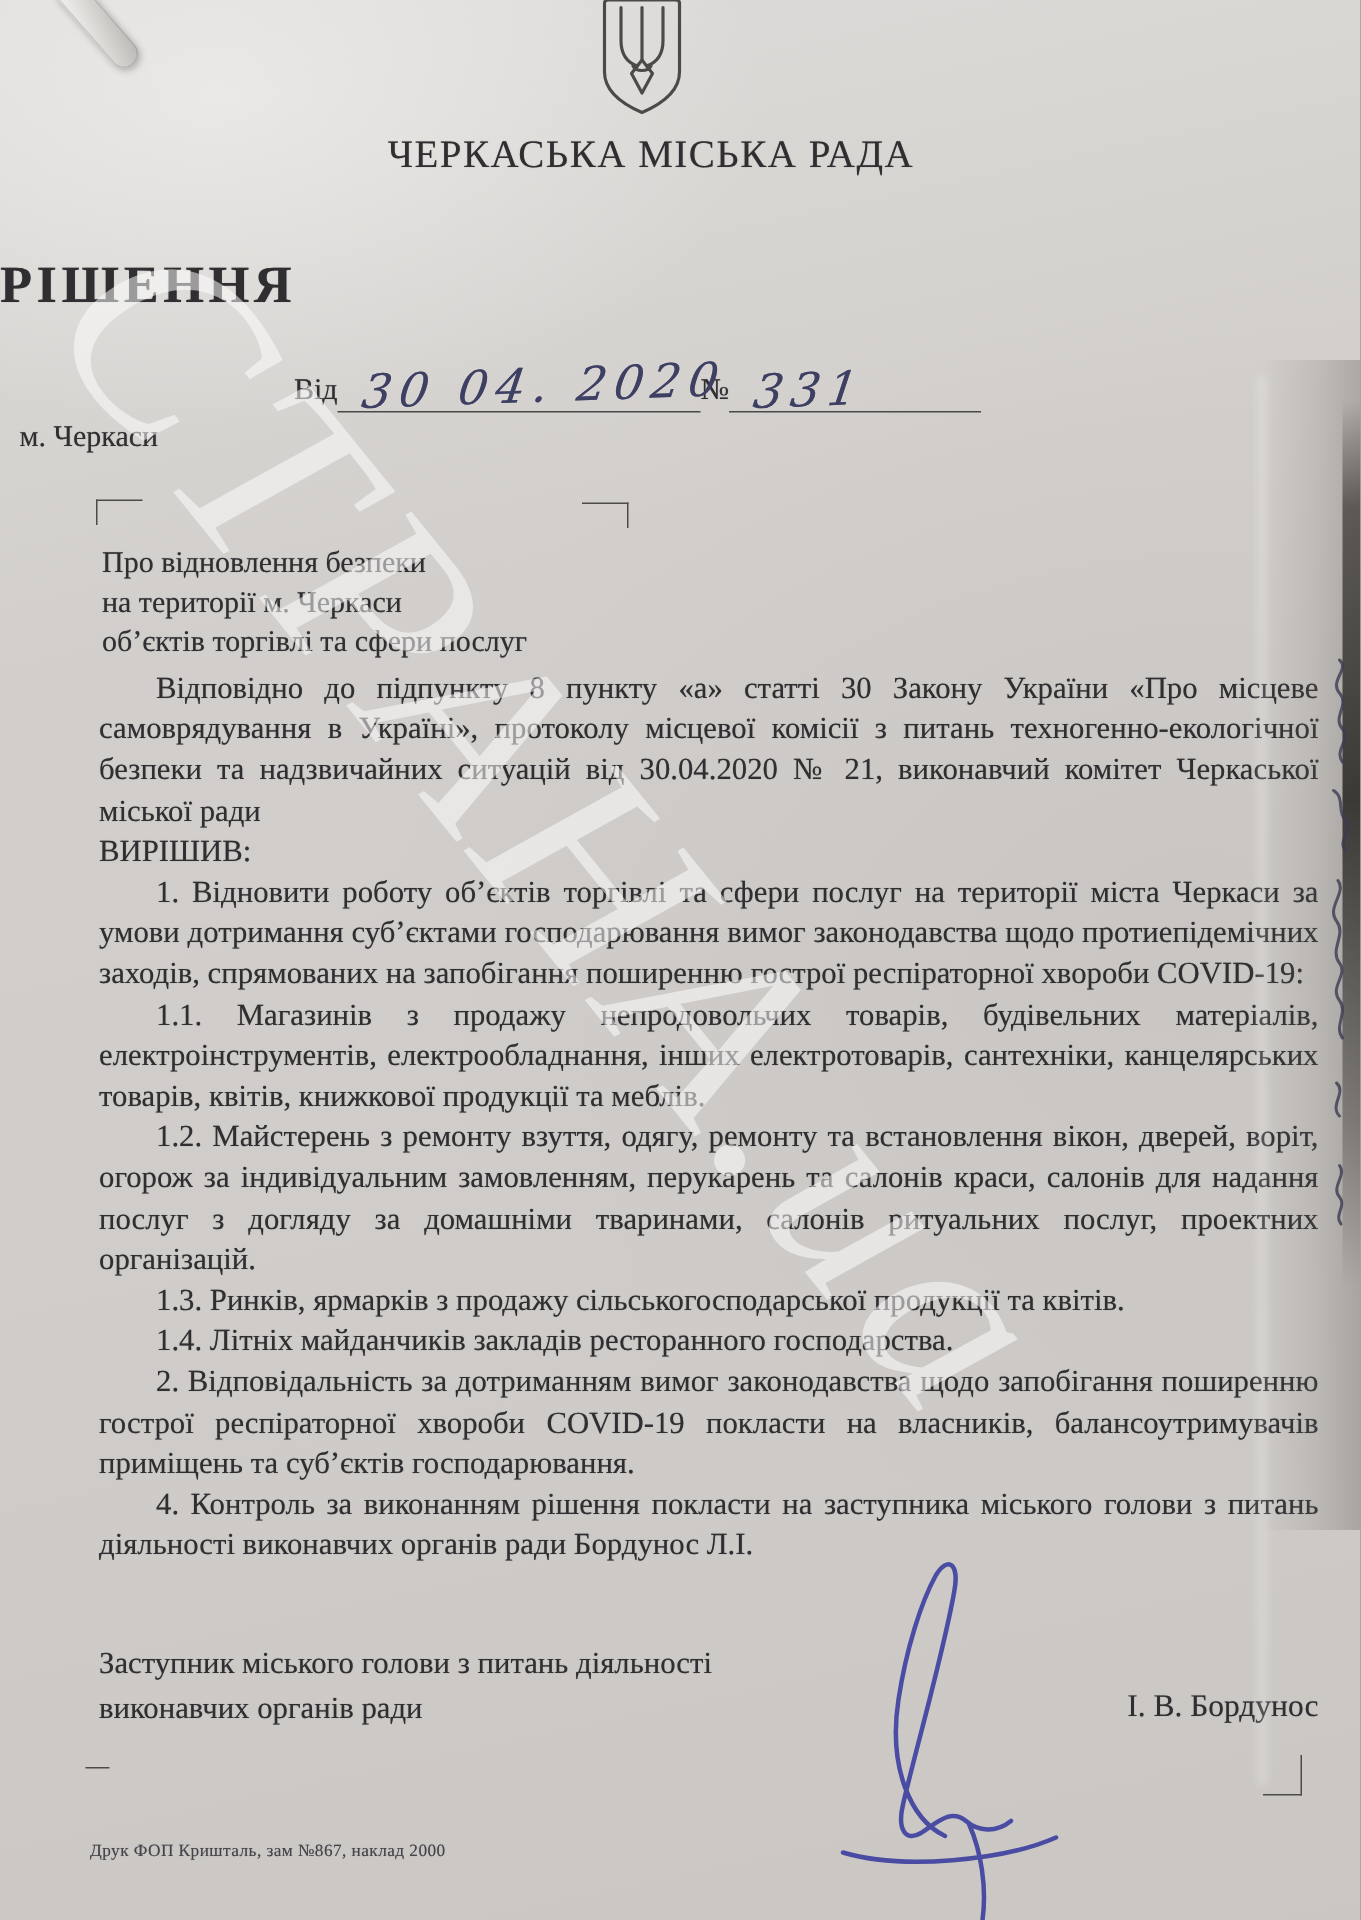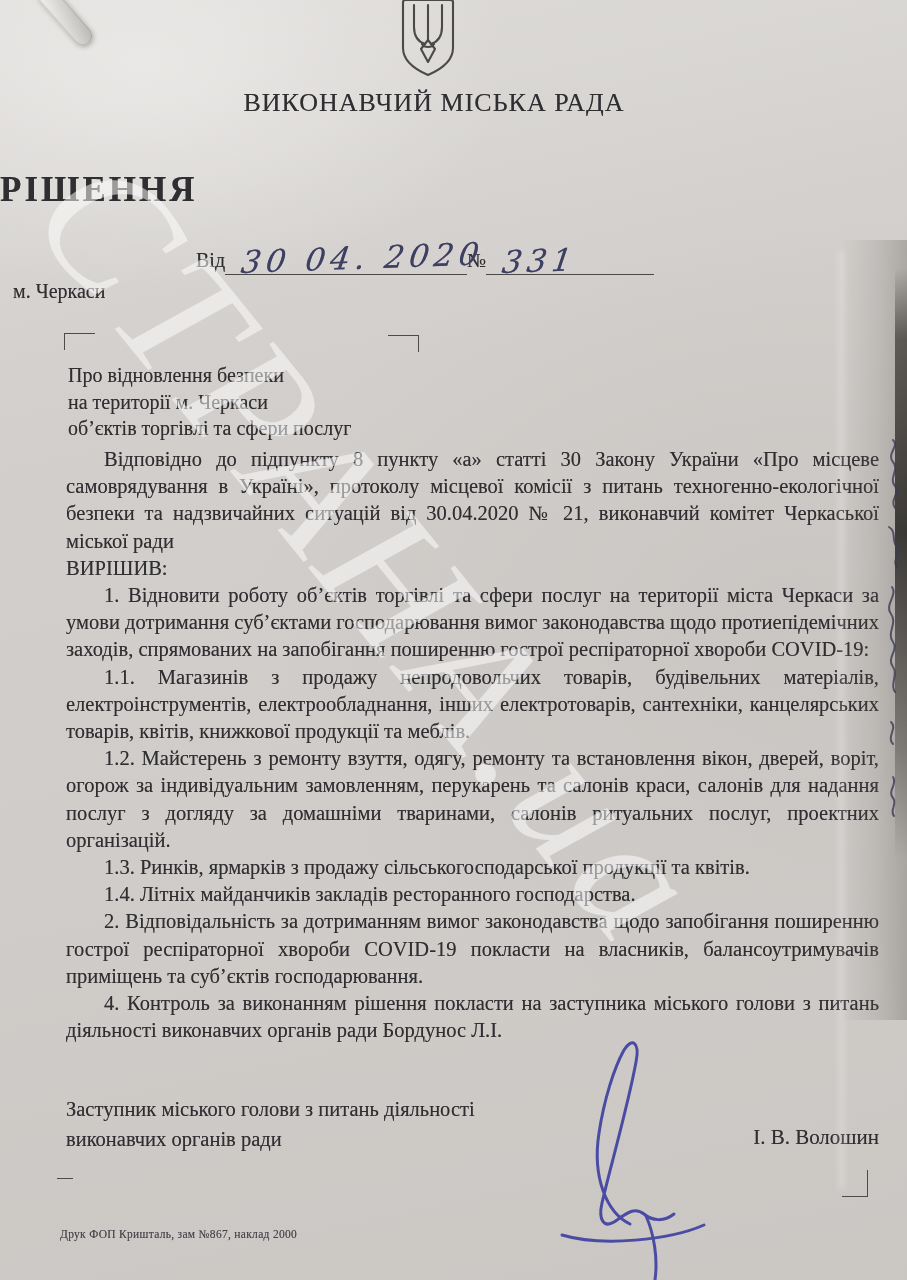--- a/index.html
+++ b/index.html
@@ -90,21 +90,21 @@
       <path d="M5,4 Q5,2 8,2 H52 Q55,2 55,4 V50 C55,62 44,71 30,77 C16,71 5,62 5,50 Z"></path>
       <path d="M30,7 V42"></path>
       <path d="M16,7 V29 C16,39 21,44 27,46"></path>
       <path d="M44,7 V29 C44,39 39,44 33,46"></path>
       <path d="M30,42 L23,51 L30,64 L37,51 Z"></path>
       <path d="M24,46 C26,50 34,50 36,46"></path>
     </g>
   </svg>
 
   <div class="org">
-    <div class="org-1 txt">ВИКОНАВЧИЙ МІСЬКА РАДА</div>
+    <div class="org-1 txt">ЧЕРКАСЬКА МІСЬКА РАДА</div>
   </div>
 
   <div class="doctitle txt">РІШЕННЯ</div>
 
   <div class="dateline">
     <span class="dl-label txt">Від</span><span class="ul ul1"><span class="hand">30 04. 2020</span></span><span class="dl-label txt">№</span><span class="ul ul2"><span class="hand">331</span></span>
   </div>
 
   <div class="city txt">м. Черкаси</div>
 
@@ -127,21 +127,21 @@
     <p class="indent">1.2. Майстерень з ремонту взуття, одягу, ремонту та встановлення вікон, дверей, воріт, огорож за індивідуальним замовленням, перукарень та салонів краси, салонів для надання послуг з догляду за домашніми тваринами, салонів ритуальних послуг, проектних організацій.</p>
     <p class="indent">1.3. Ринків, ярмарків з продажу сільськогосподарської продукції та квітів.</p>
     <p class="indent">1.4. Літніх майданчиків закладів ресторанного господарства.</p>
     <p class="indent">2. Відповідальність за дотриманням вимог законодавства щодо запобігання поширенню гострої респіраторної хвороби COVID-19 покласти на власників, балансоутримувачів приміщень та суб’єктів господарювання.</p>
     <p class="indent">4. Контроль за виконанням рішення покласти на заступника міського голови з питань діяльності виконавчих органів ради Бордунос Л.І.</p>
   </div>
 
   <div class="signblock txt">
     <div>Заступник міського голови з питань діяльності</div>
     <div>виконавчих органів ради</div>
-    <div class="signatory">І. В. Волошин</div>
+    <div class="signatory">І. В. Бордунос</div>
   </div>
 
   <svg class="signature-svg" width="170" height="255" viewBox="0 0 170 255">
     <g fill="none" stroke="#3f42a0" stroke-width="3" stroke-linecap="round" opacity="0.92">
       <path d="M78,196 C55,185 40,150 47,105 C52,72 62,40 72,22 C80,9 88,14 84,34 C76,78 58,140 50,175 C46,192 52,200 62,194 C74,186 82,178 92,186 C100,193 112,194 122,186"></path>
       <path d="M10,207 C50,219 118,212 152,197"></path>
       <path d="M94,188 C102,206 106,230 103,252"></path>
     </g>
   </svg>
 

